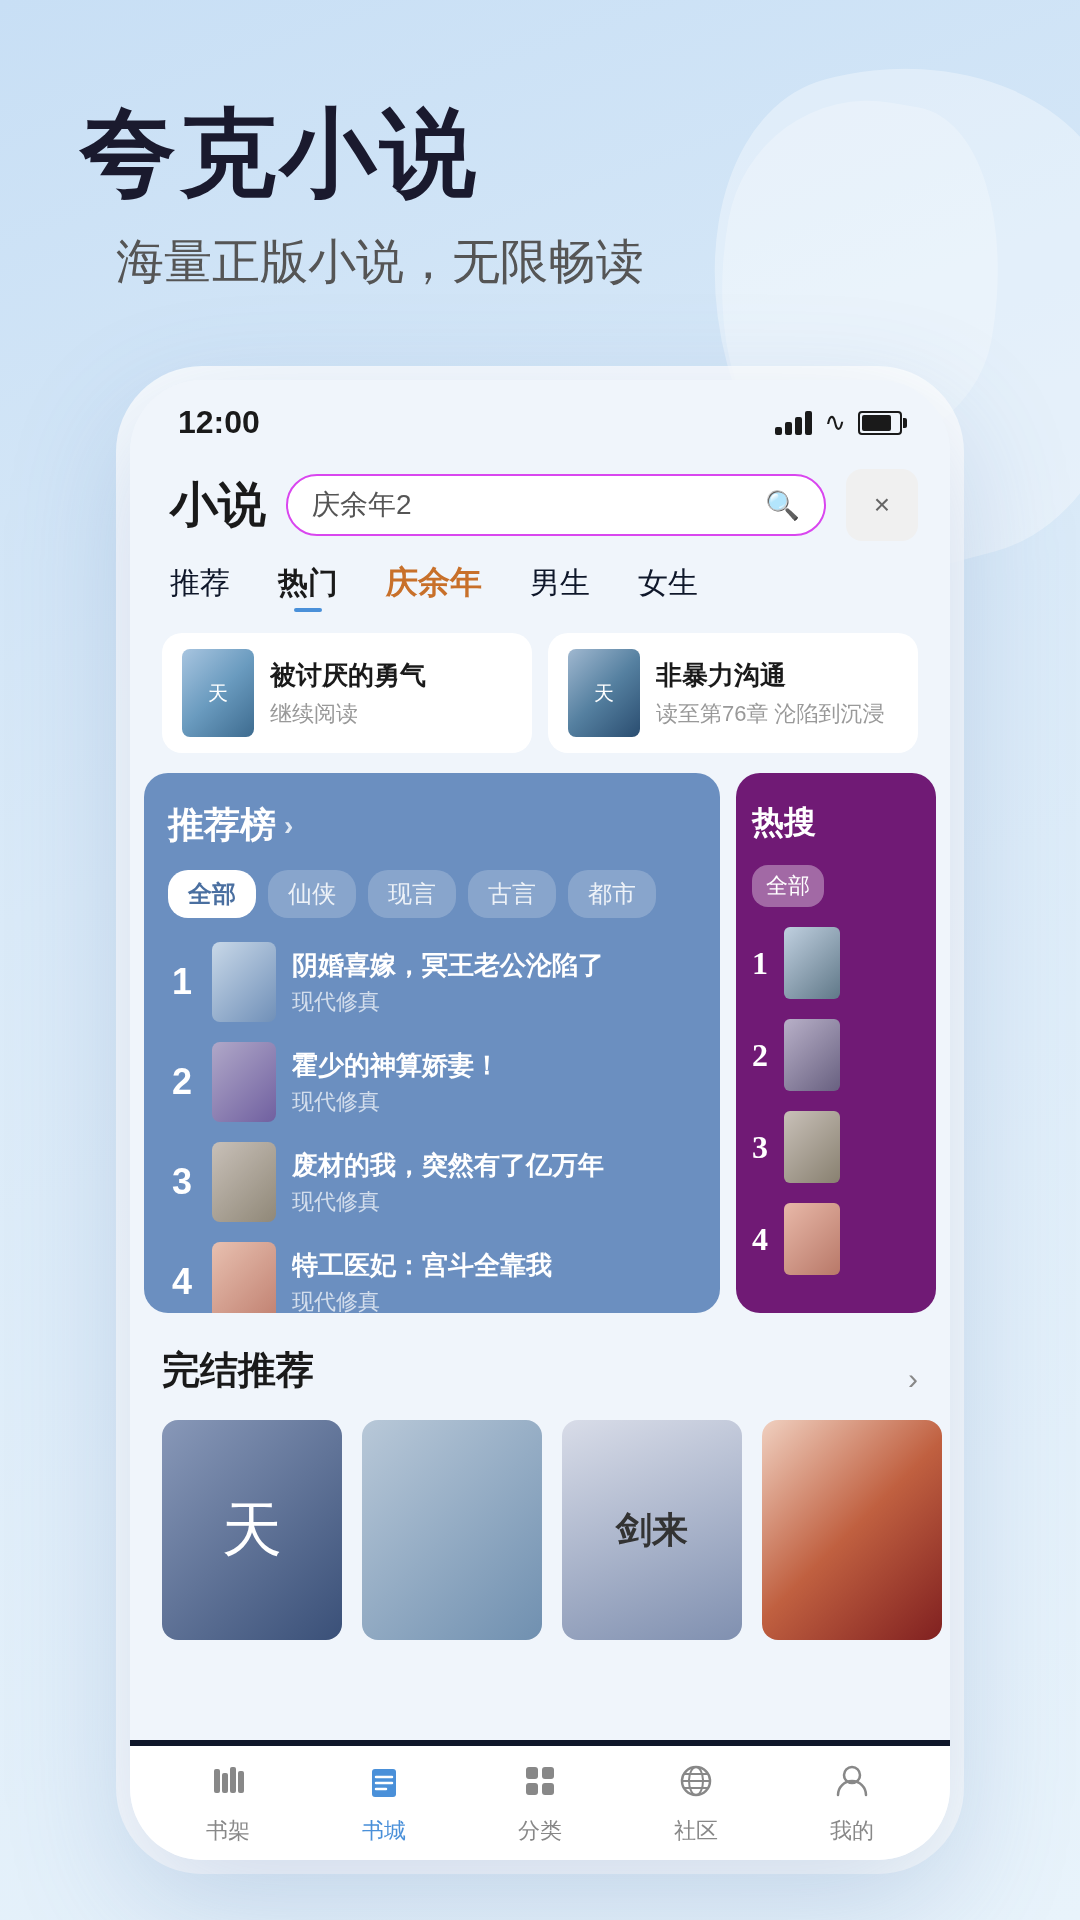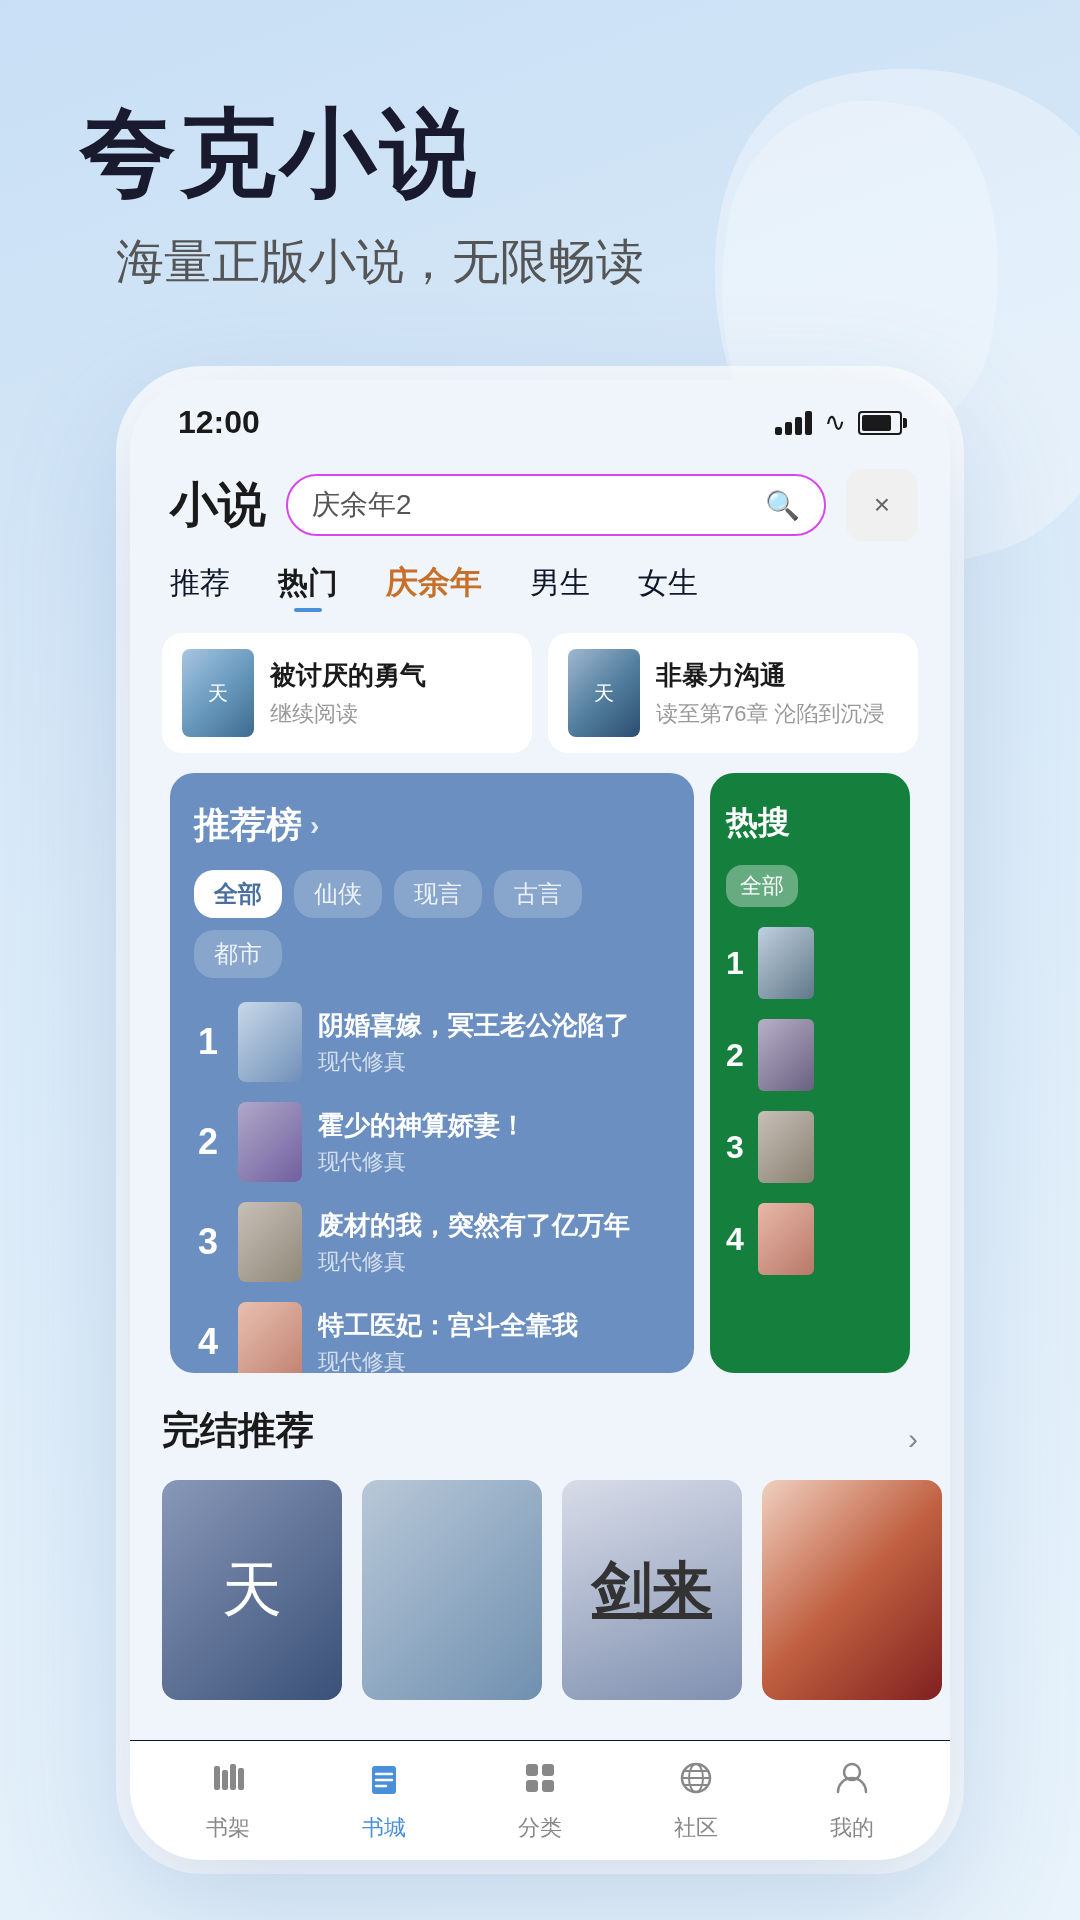--- a/index.html
+++ b/index.html
@@ -278,22 +278,22 @@
     .recent-sub {
       font-size: 22px;
       color: #999;
       margin-top: 6px;
     }
 
     
     .two-col {
       display: flex;
       gap: 0;
-      padding: 0 40px;
-      height: 600px;
+      padding: 0 14px;
+      height: 540px;
     }
 
     
     .reco-panel {
       flex: 1.1;
       background: #6b8fc0;
       border-radius: 24px;
       padding: 28px 24px;
       margin-right: 16px;
       overflow: hidden;
@@ -366,24 +366,25 @@
     }
     .book-tag {
       font-size: 22px;
       color: rgba(255,255,255,0.7);
       margin-top: 4px;
     }
 
     
     .hot-panel {
       width: 200px;
-      background: #15803d;
+      background: #701a75;
       border-radius: 24px;
       padding: 28px 16px;
       overflow: hidden;
+      font-family: Liberation Serif, serif;
     }
     .hot-title {
       font-size: 32px;
       font-weight: 700;
       color: white;
       margin-bottom: 20px;
     }
     .hot-filter {
       display: flex;
       gap: 8px;
@@ -469,23 +470,22 @@
       justify-content: center;
       color: white;
       font-size: 40px;
     }
     .cc3 {
       background: linear-gradient(160deg, #d8dce8 0%, #8090b0 100%);
       display: flex;
       align-items: center;
       justify-content: center;
       color: #333;
-      font-size: 60px;
+      font-size: 36px;
       font-weight: 700;
-      text-decoration: underline;
     }
     .cc4 {
       background: linear-gradient(135deg, #f0d0c0 0%, #c06040 50%, #802020 100%);
       display: flex;
       align-items: center;
       justify-content: center;
       color: white;
       font-size: 40px;
     }
 
@@ -494,21 +494,21 @@
       position: absolute;
       bottom: 0;
       left: 0;
       right: 0;
       height: 120px;
       background: white;
       display: flex;
       align-items: center;
       justify-content: space-around;
       padding: 0 20px;
-      border-top: 1px solid #0f172a;
+      border-top: 6px solid #0f172a;
     }
     .nav-item {
       display: flex;
       flex-direction: column;
       align-items: center;
       gap: 6px;
       cursor: pointer;
     }
     .nav-icon {
       font-size: 40px;

